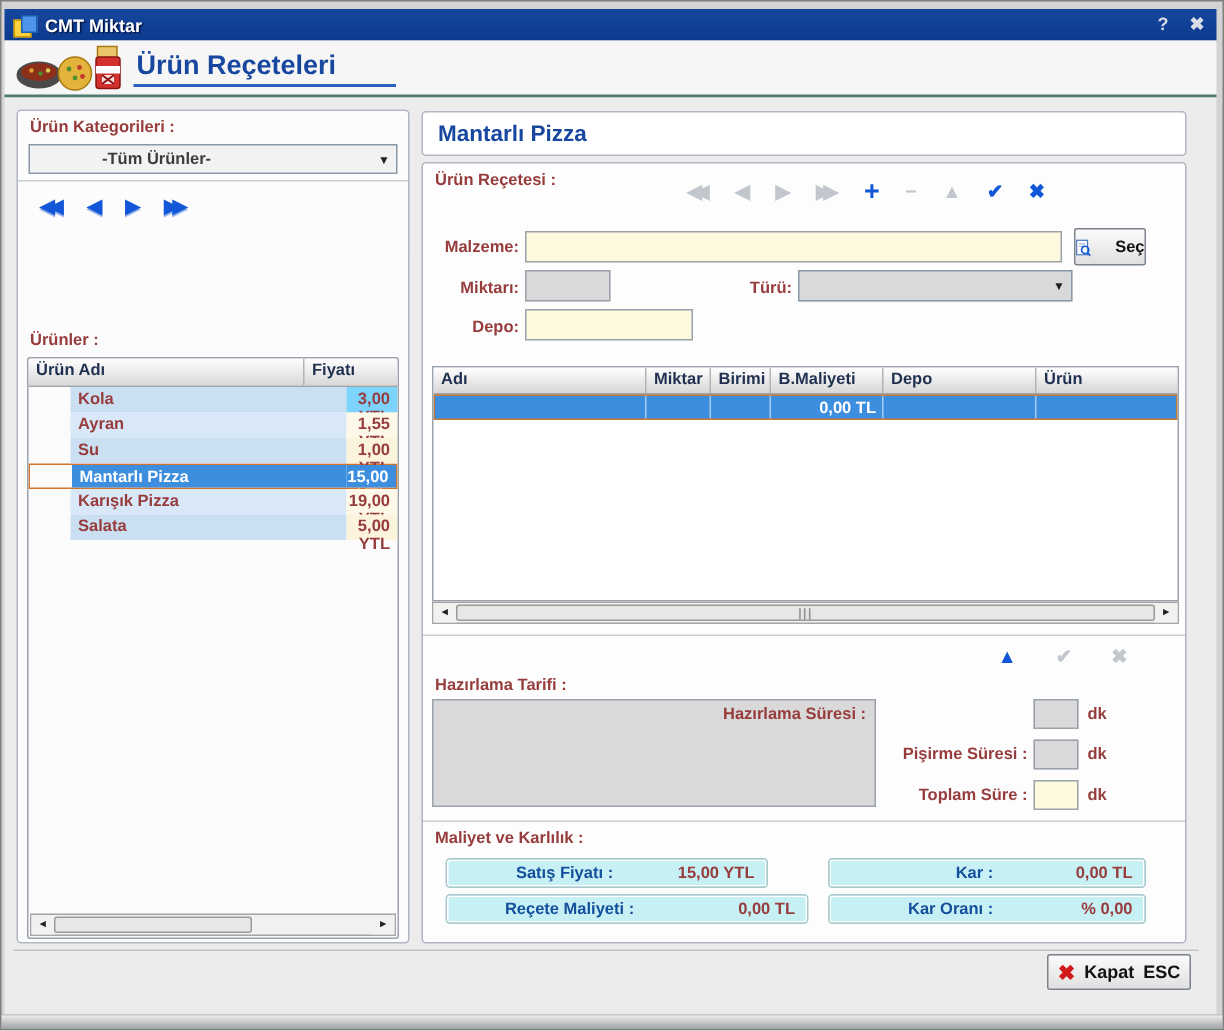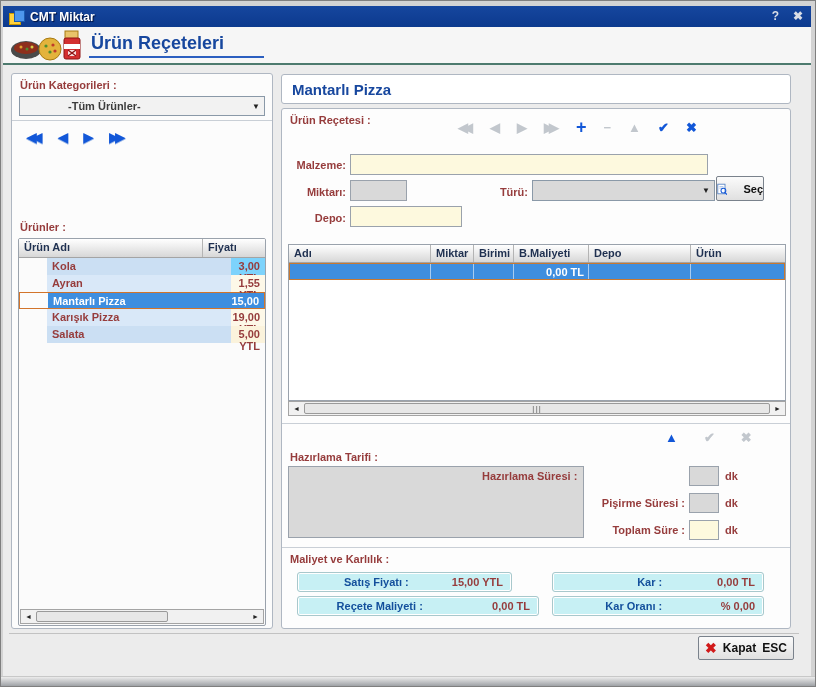--- a/index.html
+++ b/index.html
@@ -117,20 +117,24 @@
           <div class="hc" style="flex:1;border-right:none;">Fiyatı</div>
         </div>
         <div class="prow">
           <div class="nc" style="width:184px;background:#CBDFF3;">Kola</div>
           <div class="pc" style="flex:1;background:#7dd3fc;">3,00 YTL</div>
         </div>
         <div class="prow">
           <div class="nc" style="width:184px;background:#D9E8F8;">Ayran</div>
           <div class="pc" style="flex:1;background:#FDF8E8;">1,55 YTL</div>
         </div>
+        <div class="prow">
+          <div class="nc" style="width:184px;background:#CBDFF3;">Su</div>
+          <div class="pc" style="flex:1;background:#FBF3DC;">1,00 YTL</div>
+        </div>
         <div class="prow sel">
           <div class="nc" style="width:183px;">Mantarlı Pizza</div>
           <div class="pc" style="flex:1;">15,00 YTL</div>
         </div>
         <div class="prow">
           <div class="nc" style="width:184px;background:#D9E8F8;">Karışık Pizza</div>
           <div class="pc" style="flex:1;background:#FDF8E8;">19,00 YTL</div>
         </div>
         <div class="prow">
           <div class="nc" style="width:184px;background:#CBDFF3;">Salata</div>
@@ -159,21 +163,21 @@
         <span class="ticon dbl">▶▶</span>
         <span class="ticon blue plus">+</span>
         <span class="ticon">−</span>
         <span class="ticon">▲</span>
         <span class="ticon blue">✔</span>
         <span class="ticon blue">✖</span>
       </div>
 
       <div class="lbl abs" style="left:4px;top:50px;width:60px;text-align:right;">Malzeme:</div>
       <input class="tbox abs" style="left: 68px; top: 45px; width: 358px; height: 21px;">
-      <div class="btn3d abs" style="left:434px;top:43px;width:48px;height:25px;gap:16px;margin-top:24px;">
+      <div class="btn3d abs" style="left:434px;top:43px;width:48px;height:25px;gap:16px;">
         <svg width="13" height="14" viewBox="0 0 13 14">
           <rect x="1" y="1" width="9" height="12" fill="#FFF" stroke="#4A7ABF"></rect>
           <line x1="3" y1="4" x2="8" y2="4" stroke="#9BB6DF"></line>
             <line x1="3" y1="6" x2="8" y2="6" stroke="#9BB6DF"></line>
           <circle cx="8" cy="9" r="3" fill="none" stroke="#1257D8" stroke-width="1.3"></circle>
           <line x1="10" y1="11.5" x2="12.5" y2="14" stroke="#1257D8" stroke-width="1.5"></line>
         </svg>
         <span>Seç</span>
       </div>
 

